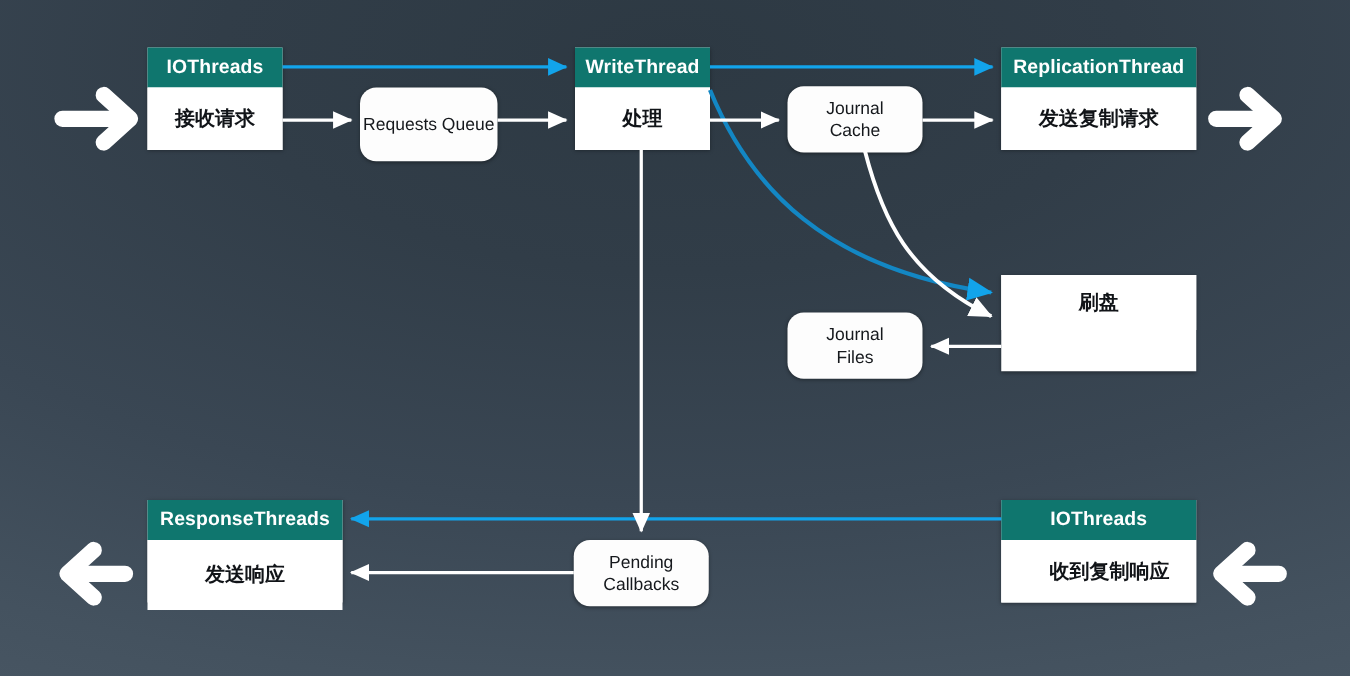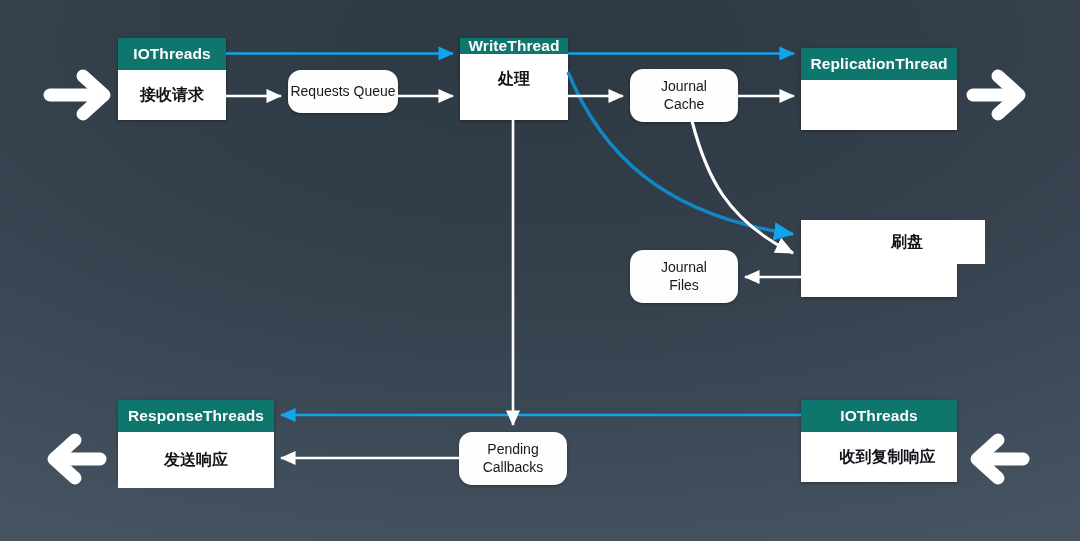--- a/index.html
+++ b/index.html
@@ -100,43 +100,44 @@
   </svg>
 
   <div class="boxes">
 
     <div class="thread-box" style="left:118px; top:38px; width:108px; height:82px;">
       <div class="thread-head" style="height:32px;">IOThreads</div>
       <div class="thread-body" style="height:50px;">接收请求</div>
     </div>
 
     <div class="thread-box" style="left:460px; top:38px; width:108px; height:82px;">
-      <div class="thread-head" style="height:16px;">WriteThread</div>
+      <div class="thread-head" style="height:32px;">WriteThread</div>
       <div class="thread-body" style="height:50px;">处理</div>
     </div>
 
-    <div class="thread-box" style="left:801px; top:38px; width:156px; height:82px;margin-top:10px;">
+    <div class="thread-box" style="left:801px; top:38px; width:156px; height:82px;">
       <div class="thread-head" style="height:32px;">ReplicationThread</div>
+      <div class="thread-body" style="height:50px;">发送复制请求</div>
     </div>
 
     <div class="thread-box" style="left:801px; top:220px; width:156px; height:77px;">
-      <div class="thread-body" style="height:44px;margin-left:28px;">刷盘</div>
+      <div class="thread-body" style="height:44px;">刷盘</div>
     </div>
 
     <div class="thread-box" style="left:118px; top:400px; width:156px; height:82px;">
       <div class="thread-head" style="height:32px;">ResponseThreads</div>
       <div class="thread-body" style="height:56px;">发送响应</div>
     </div>
 
     <div class="thread-box" style="left:801px; top:400px; width:156px; height:82px;">
       <div class="thread-head" style="height:32px;">IOThreads</div>
       <div class="thread-body" style="height:50px;padding-left:17px;">收到复制响应</div>
     </div>
 
-    <div class="soft-box" style="left:288px; top:70px; width:110px; height:43px;">
+    <div class="soft-box" style="left:288px; top:70px; width:110px; height:59px;">
       <span>Requests Queue</span>
     </div>
 
     <div class="soft-box" style="left:630px; top:69px; width:108px; height:53px; flex-direction:column;">
       <span>Journal</span>
       <span>Cache</span>
     </div>
 
     <div class="soft-box" style="left:630px; top:250px; width:108px; height:53px; flex-direction:column;">
       <span>Journal</span>

